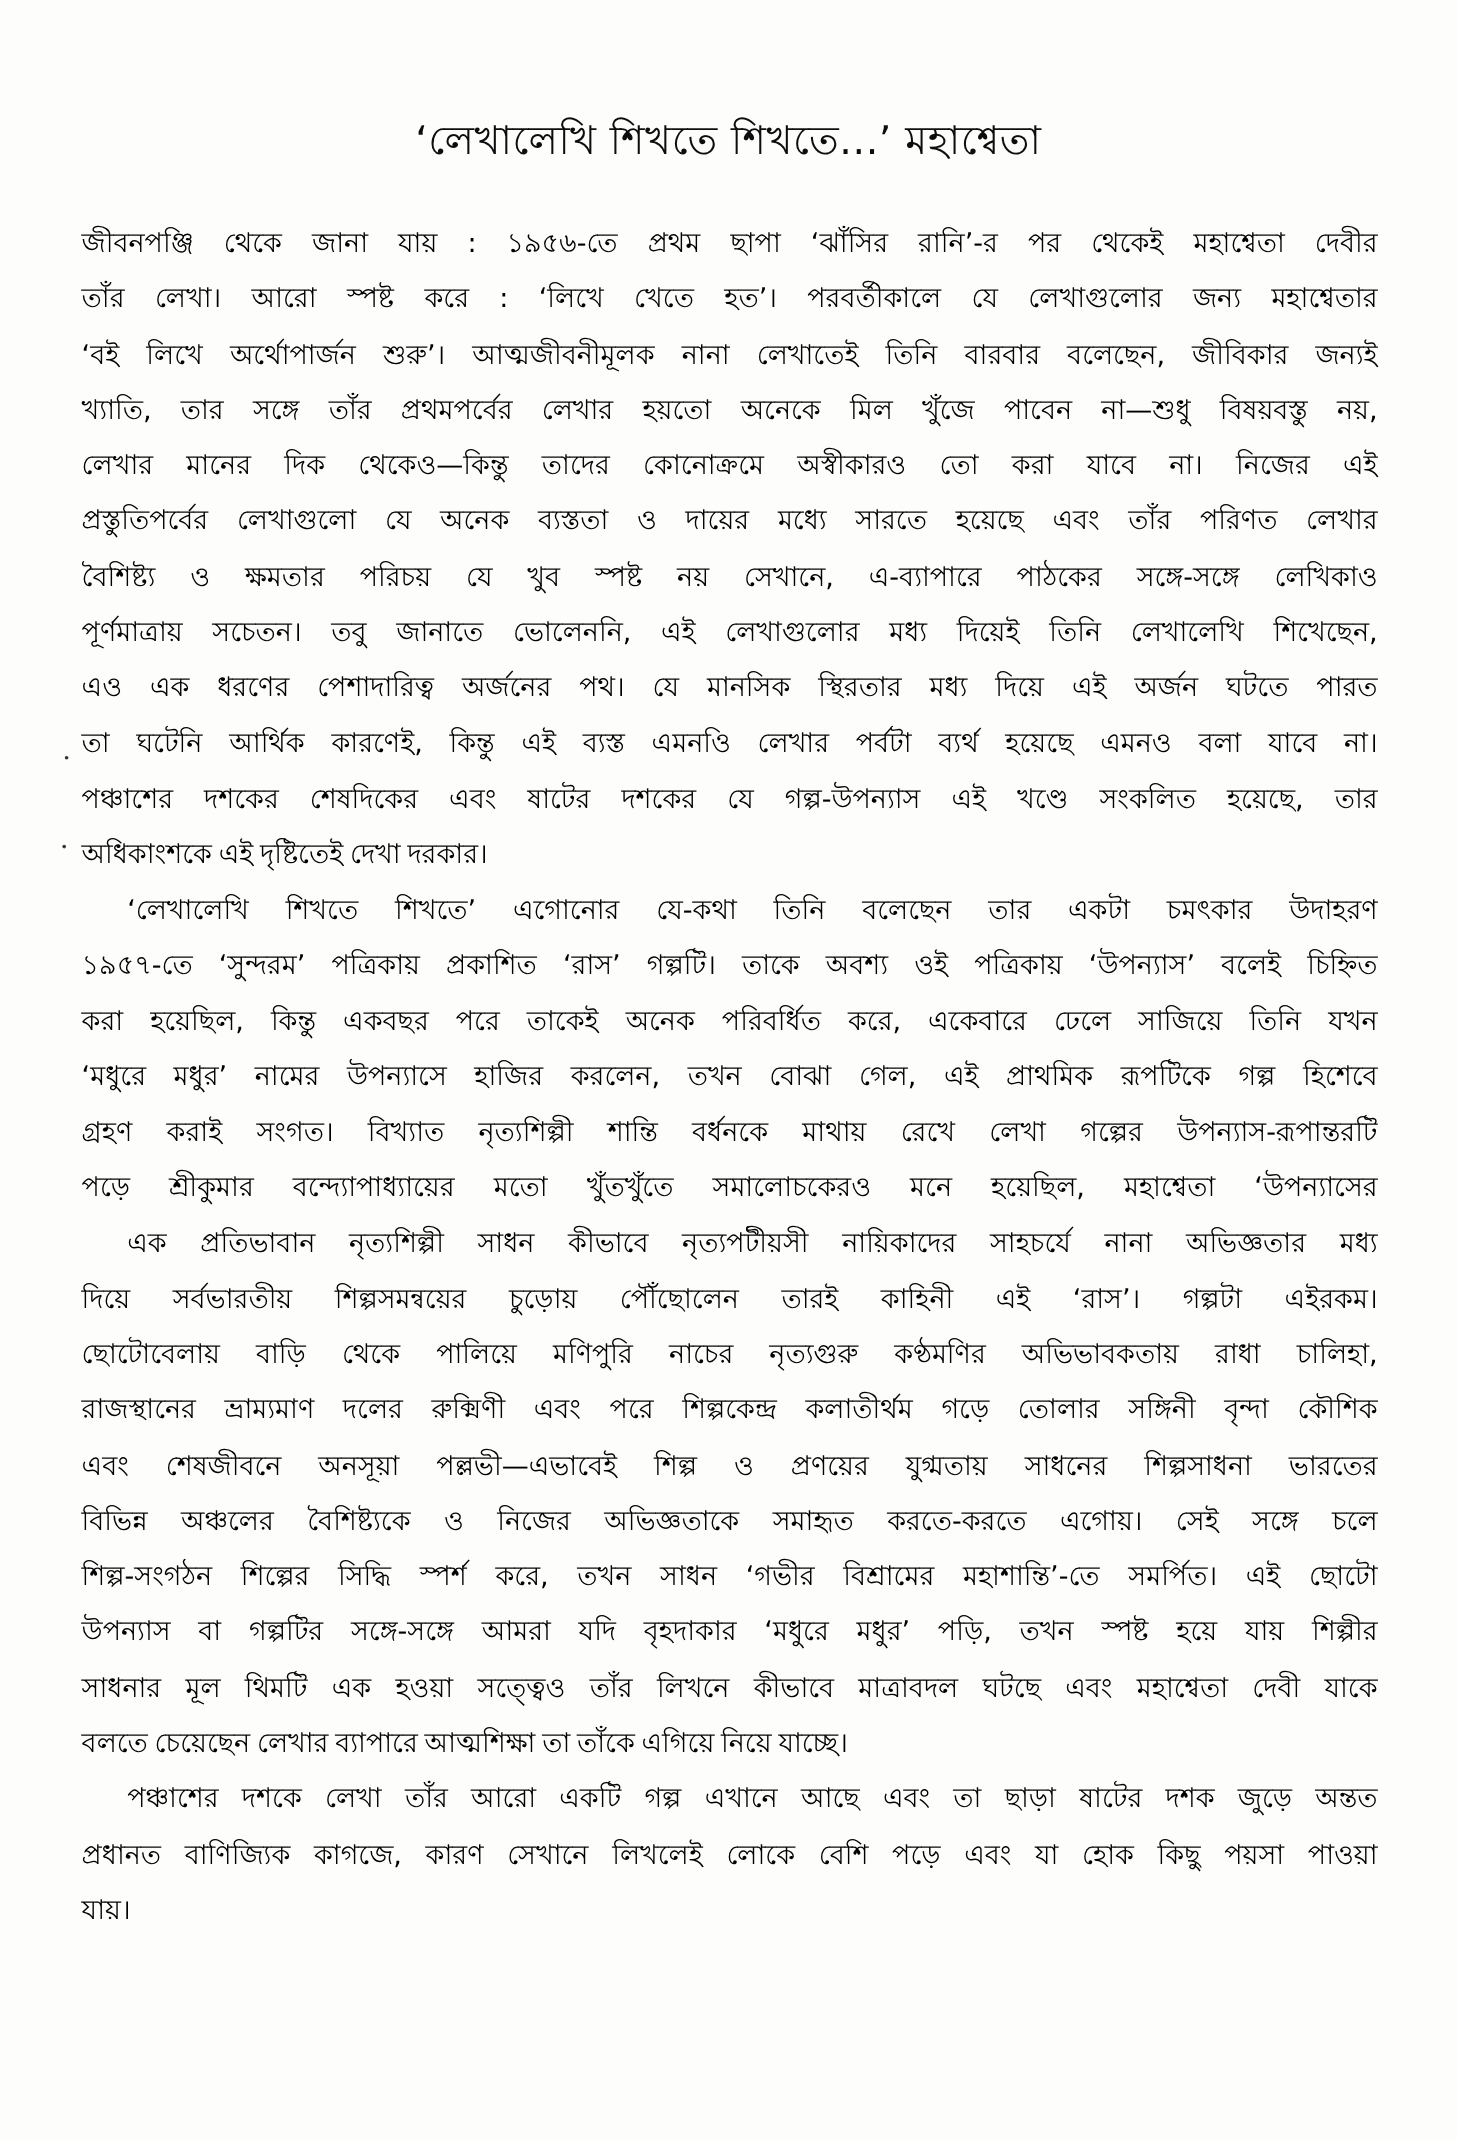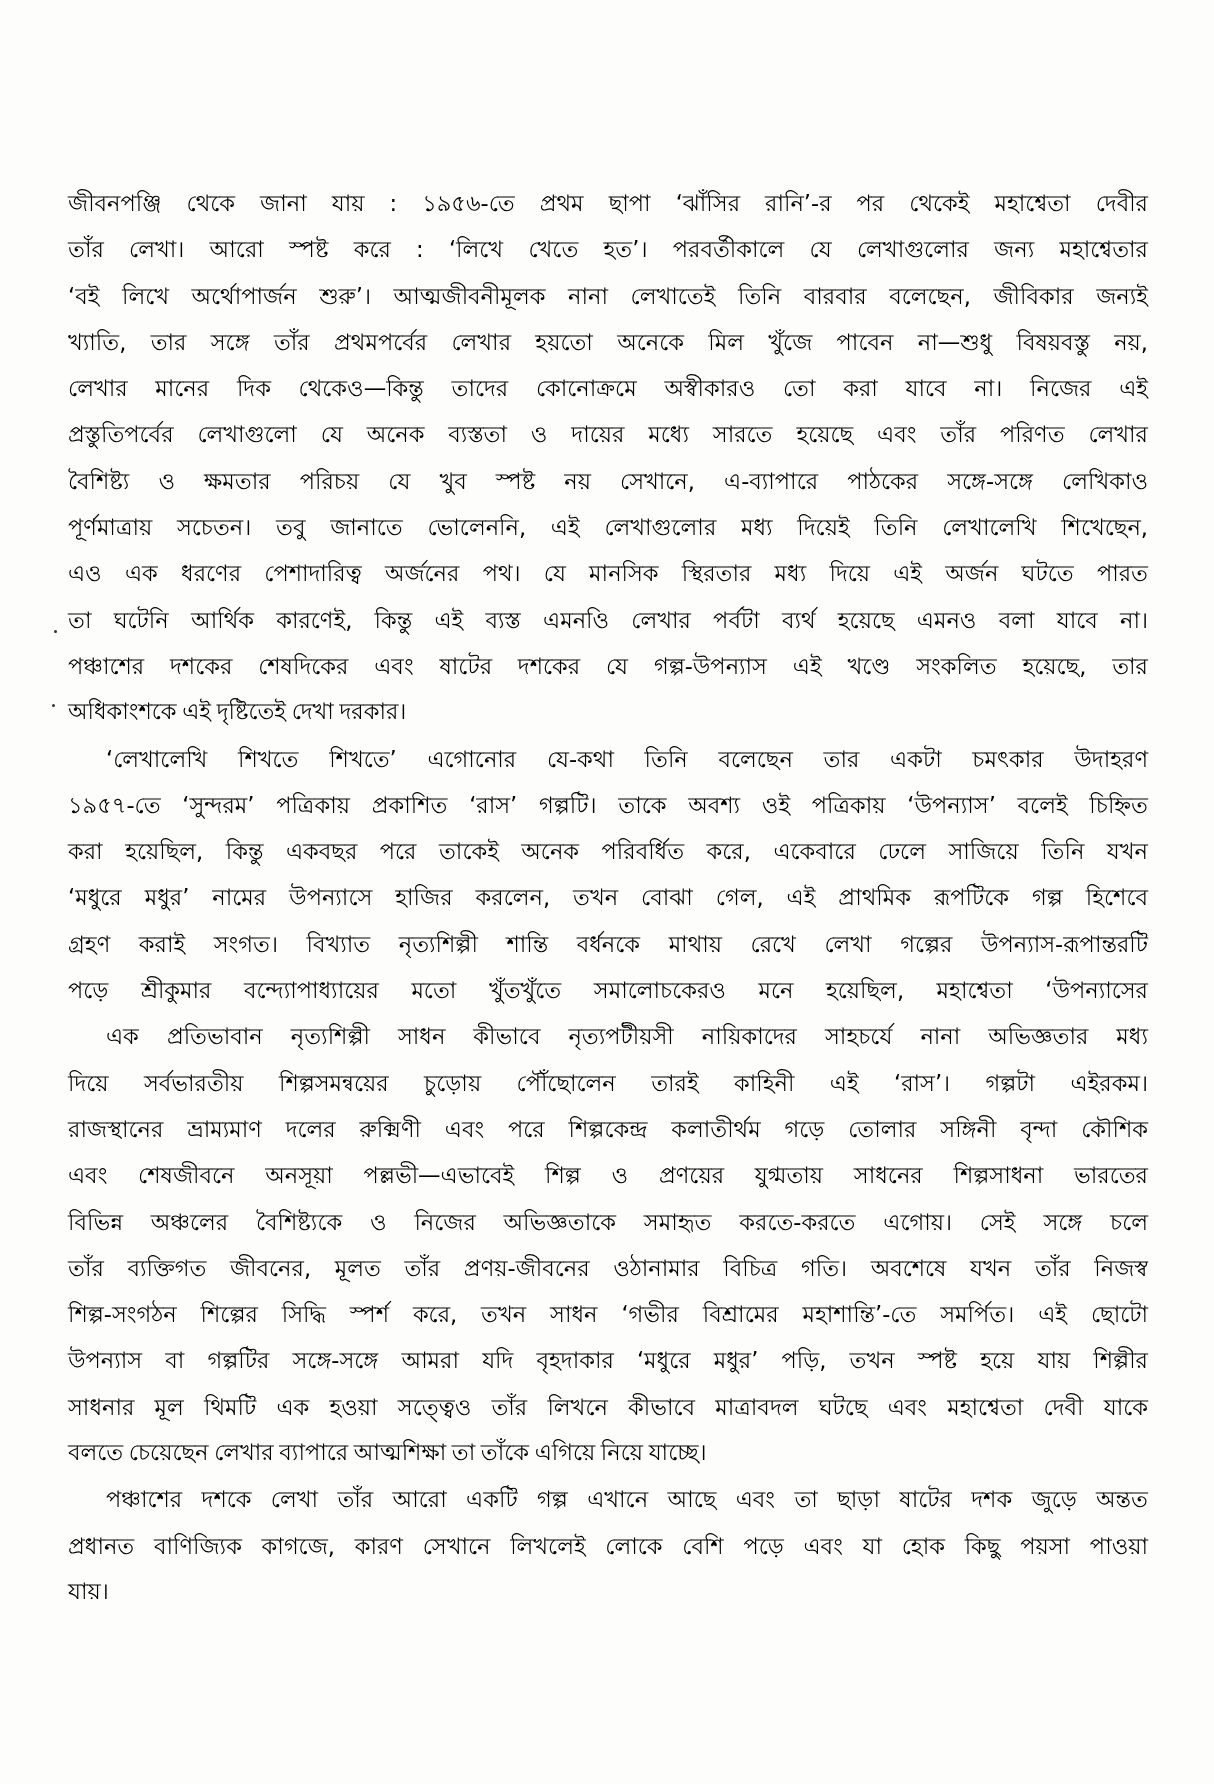--- a/index.html
+++ b/index.html
@@ -62,20 +62,21 @@
       height: 3px;
       border-radius: 50%;
       background: #333;
     }
   </style>
 </head>
 <body>
 
 <div class="page">
 
+  <div class="title">‘লেখালেখি শিখতে শিখতে...’ মহাশ্বেতা</div>
 
   <span class="margin-dot" style="left:54px; top:630px;"></span>
   <span class="margin-dot" style="left:52px; top:704px;"></span>
 
   <div class="body-text">
 
     <div class="paragraph">
       <span class="line">জীবনপঞ্জি থেকে জানা যায় : ১৯৫৬-তে প্রথম ছাপা ‘ঝাঁসির রানি’-র পর থেকেই মহাশ্বেতা দেবীর</span>
       <span class="line">তাঁর লেখা। আরো স্পষ্ট করে : ‘লিখে খেতে হত’। পরবর্তীকালে যে লেখাগুলোর জন্য মহাশ্বেতার</span>
       <span class="line">‘বই লিখে অর্থোপার্জন শুরু’। আত্মজীবনীমূলক নানা লেখাতেই তিনি বারবার বলেছেন, জীবিকার জন্যই</span>
@@ -95,24 +96,24 @@
       <span class="line">১৯৫৭-তে ‘সুন্দরম’ পত্রিকায় প্রকাশিত ‘রাস’ গল্পটি। তাকে অবশ্য ওই পত্রিকায় ‘উপন্যাস’ বলেই চিহ্নিত</span>
       <span class="line">করা হয়েছিল, কিন্তু একবছর পরে তাকেই অনেক পরিবর্ধিত করে, একেবারে ঢেলে সাজিয়ে তিনি যখন</span>
       <span class="line">‘মধুরে মধুর’ নামের উপন্যাসে হাজির করলেন, তখন বোঝা গেল, এই প্রাথমিক রূপটিকে গল্প হিশেবে</span>
       <span class="line">গ্রহণ করাই সংগত। বিখ্যাত নৃত্যশিল্পী শান্তি বর্ধনকে মাথায় রেখে লেখা গল্পের উপন্যাস-রূপান্তরটি</span>
       <span class="line">পড়ে শ্রীকুমার বন্দ্যোপাধ্যায়ের মতো খুঁতখুঁতে সমালোচকেরও মনে হয়েছিল, মহাশ্বেতা ‘উপন্যাসের</span>
     </div>
 
     <div class="paragraph">
       <span class="line indent">এক প্রতিভাবান নৃত্যশিল্পী সাধন কীভাবে নৃত্যপটীয়সী নায়িকাদের সাহচর্যে নানা অভিজ্ঞতার মধ্য</span>
       <span class="line">দিয়ে সর্বভারতীয় শিল্পসমন্বয়ের চুড়োয় পৌঁছোলেন তারই কাহিনী এই ‘রাস’। গল্পটা এইরকম।</span>
+      <span class="line">ছোটোবেলায় বাড়ি থেকে পালিয়ে মণিপুরি নাচের নৃত্যগুরু কণ্ঠমণির অভিভাবকতায় রাধা চালিহা,</span>
       <span class="line">রাজস্থানের ভ্রাম্যমাণ দলের রুক্মিণী এবং পরে শিল্পকেন্দ্র কলাতীর্থম গড়ে তোলার সঙ্গিনী বৃন্দা কৌশিক</span>
       <span class="line">এবং শেষজীবনে অনসূয়া পল্লভী—এভাবেই শিল্প ও প্রণয়ের যুগ্মতায় সাধনের শিল্পসাধনা ভারতের</span>
       <span class="line">বিভিন্ন অঞ্চলের বৈশিষ্ট্যকে ও নিজের অভিজ্ঞতাকে সমাহৃত করতে-করতে এগোয়। সেই সঙ্গে চলে</span>
-      <span class="line">তাঁর ব্যক্তিগত জীবনের, মূলত তাঁর প্রণয়-জীবনের ওঠানামার বিচিত্র গতি। অবশেষে যখন তাঁর নিজস্ব</span>
       <span class="line">শিল্প-সংগঠন শিল্পের সিদ্ধি স্পর্শ করে, তখন সাধন ‘গভীর বিশ্রামের মহাশান্তি’-তে সমর্পিত। এই ছোটো</span>
       <span class="line">উপন্যাস বা গল্পটির সঙ্গে-সঙ্গে আমরা যদি বৃহদাকার ‘মধুরে মধুর’ পড়ি, তখন স্পষ্ট হয়ে যায় শিল্পীর</span>
       <span class="line">সাধনার মূল থিমটি এক হওয়া সত্ত্বেও তাঁর লিখনে কীভাবে মাত্রাবদল ঘটছে এবং মহাশ্বেতা দেবী যাকে</span>
       <span class="line last">বলতে চেয়েছেন লেখার ব্যাপারে আত্মশিক্ষা তা তাঁকে এগিয়ে নিয়ে যাচ্ছে।</span>
     </div>
 
     <div class="paragraph">
       <span class="line indent">পঞ্চাশের দশকে লেখা তাঁর আরো একটি গল্প এখানে আছে এবং তা ছাড়া ষাটের দশক জুড়ে অন্তত</span>
       <span class="line">প্রধানত বাণিজ্যিক কাগজে, কারণ সেখানে লিখলেই লোকে বেশি পড়ে এবং যা হোক কিছু পয়সা পাওয়া</span>
       <span class="line last">যায়।</span>

